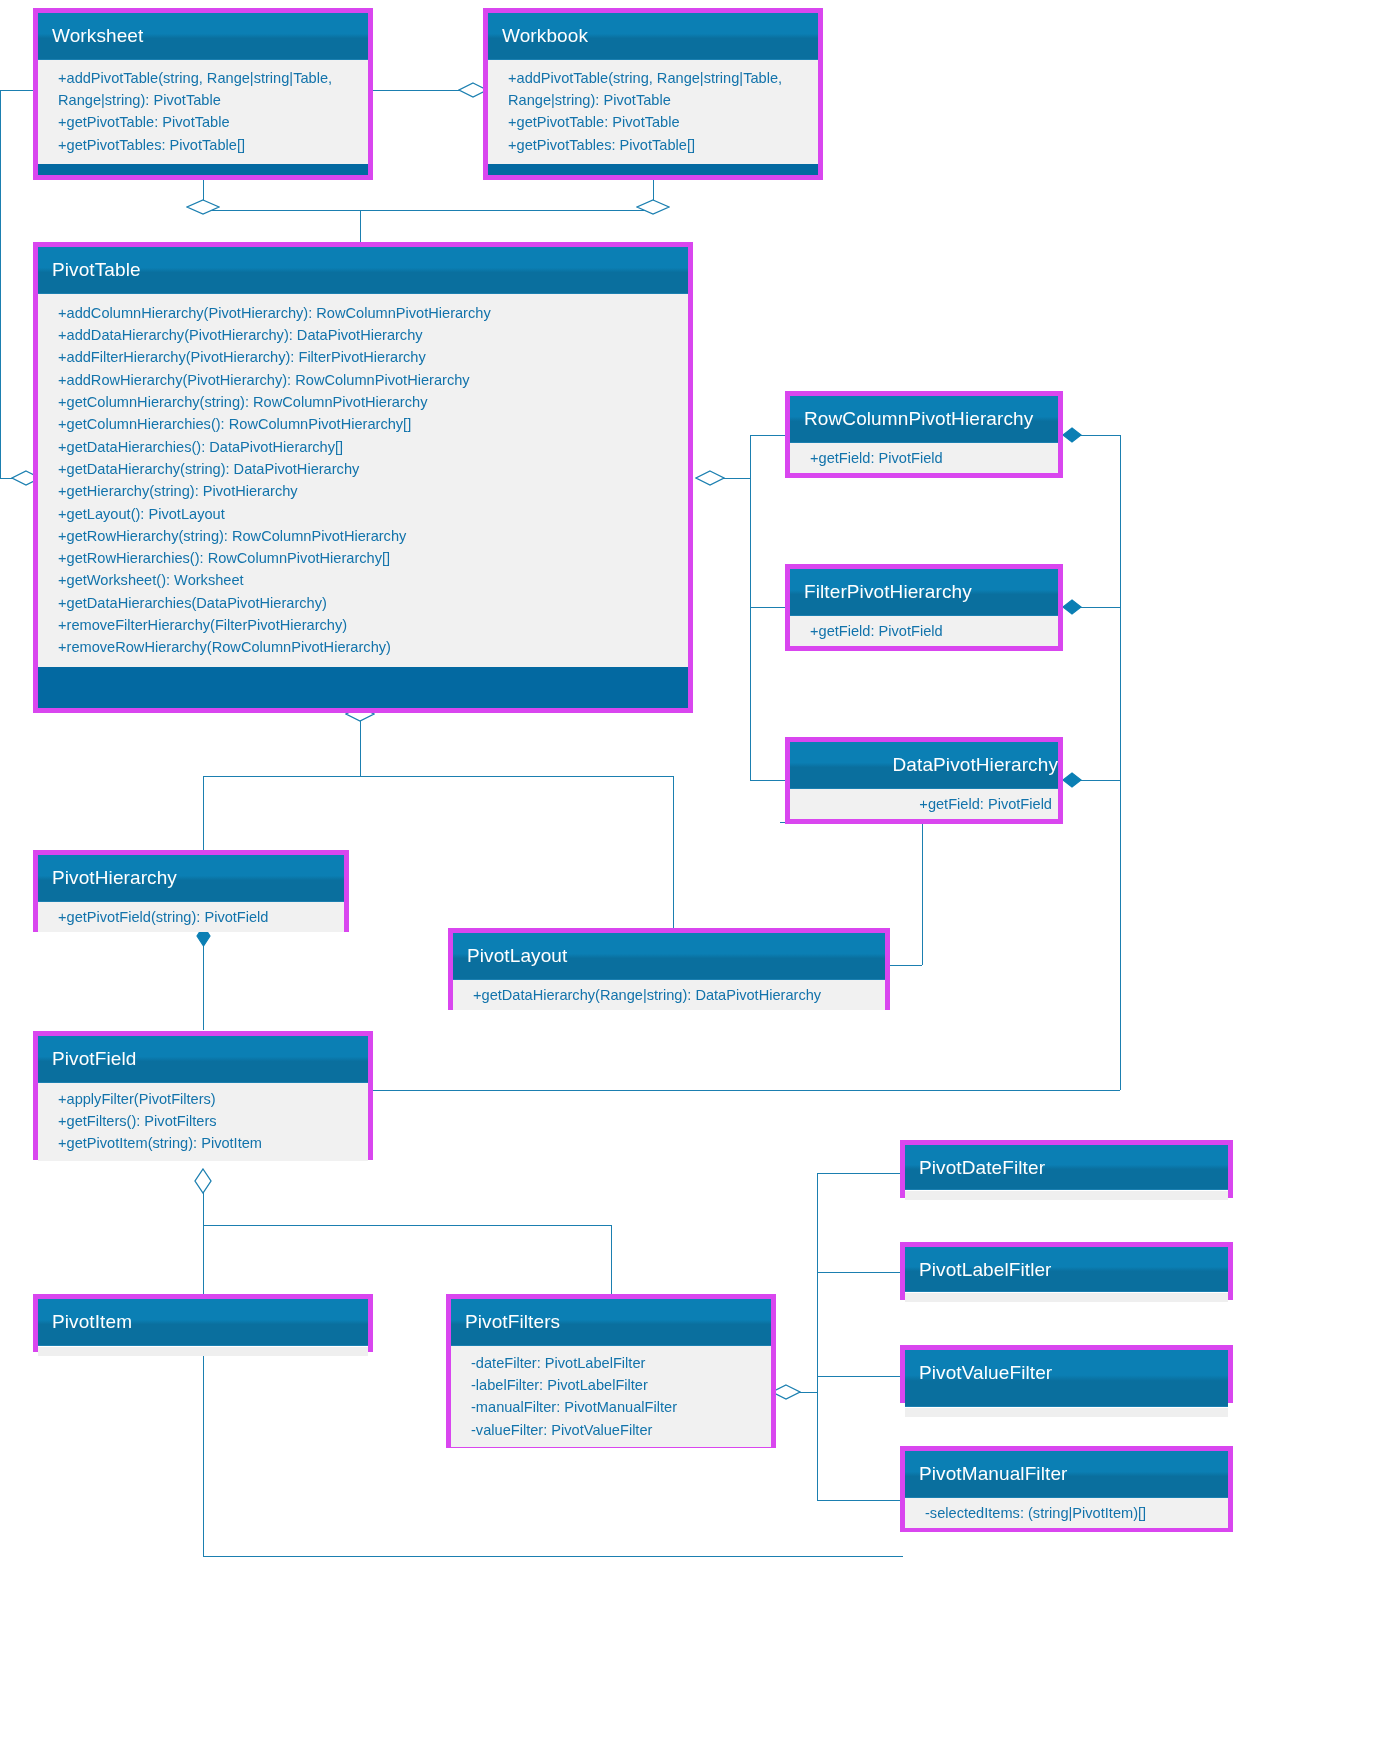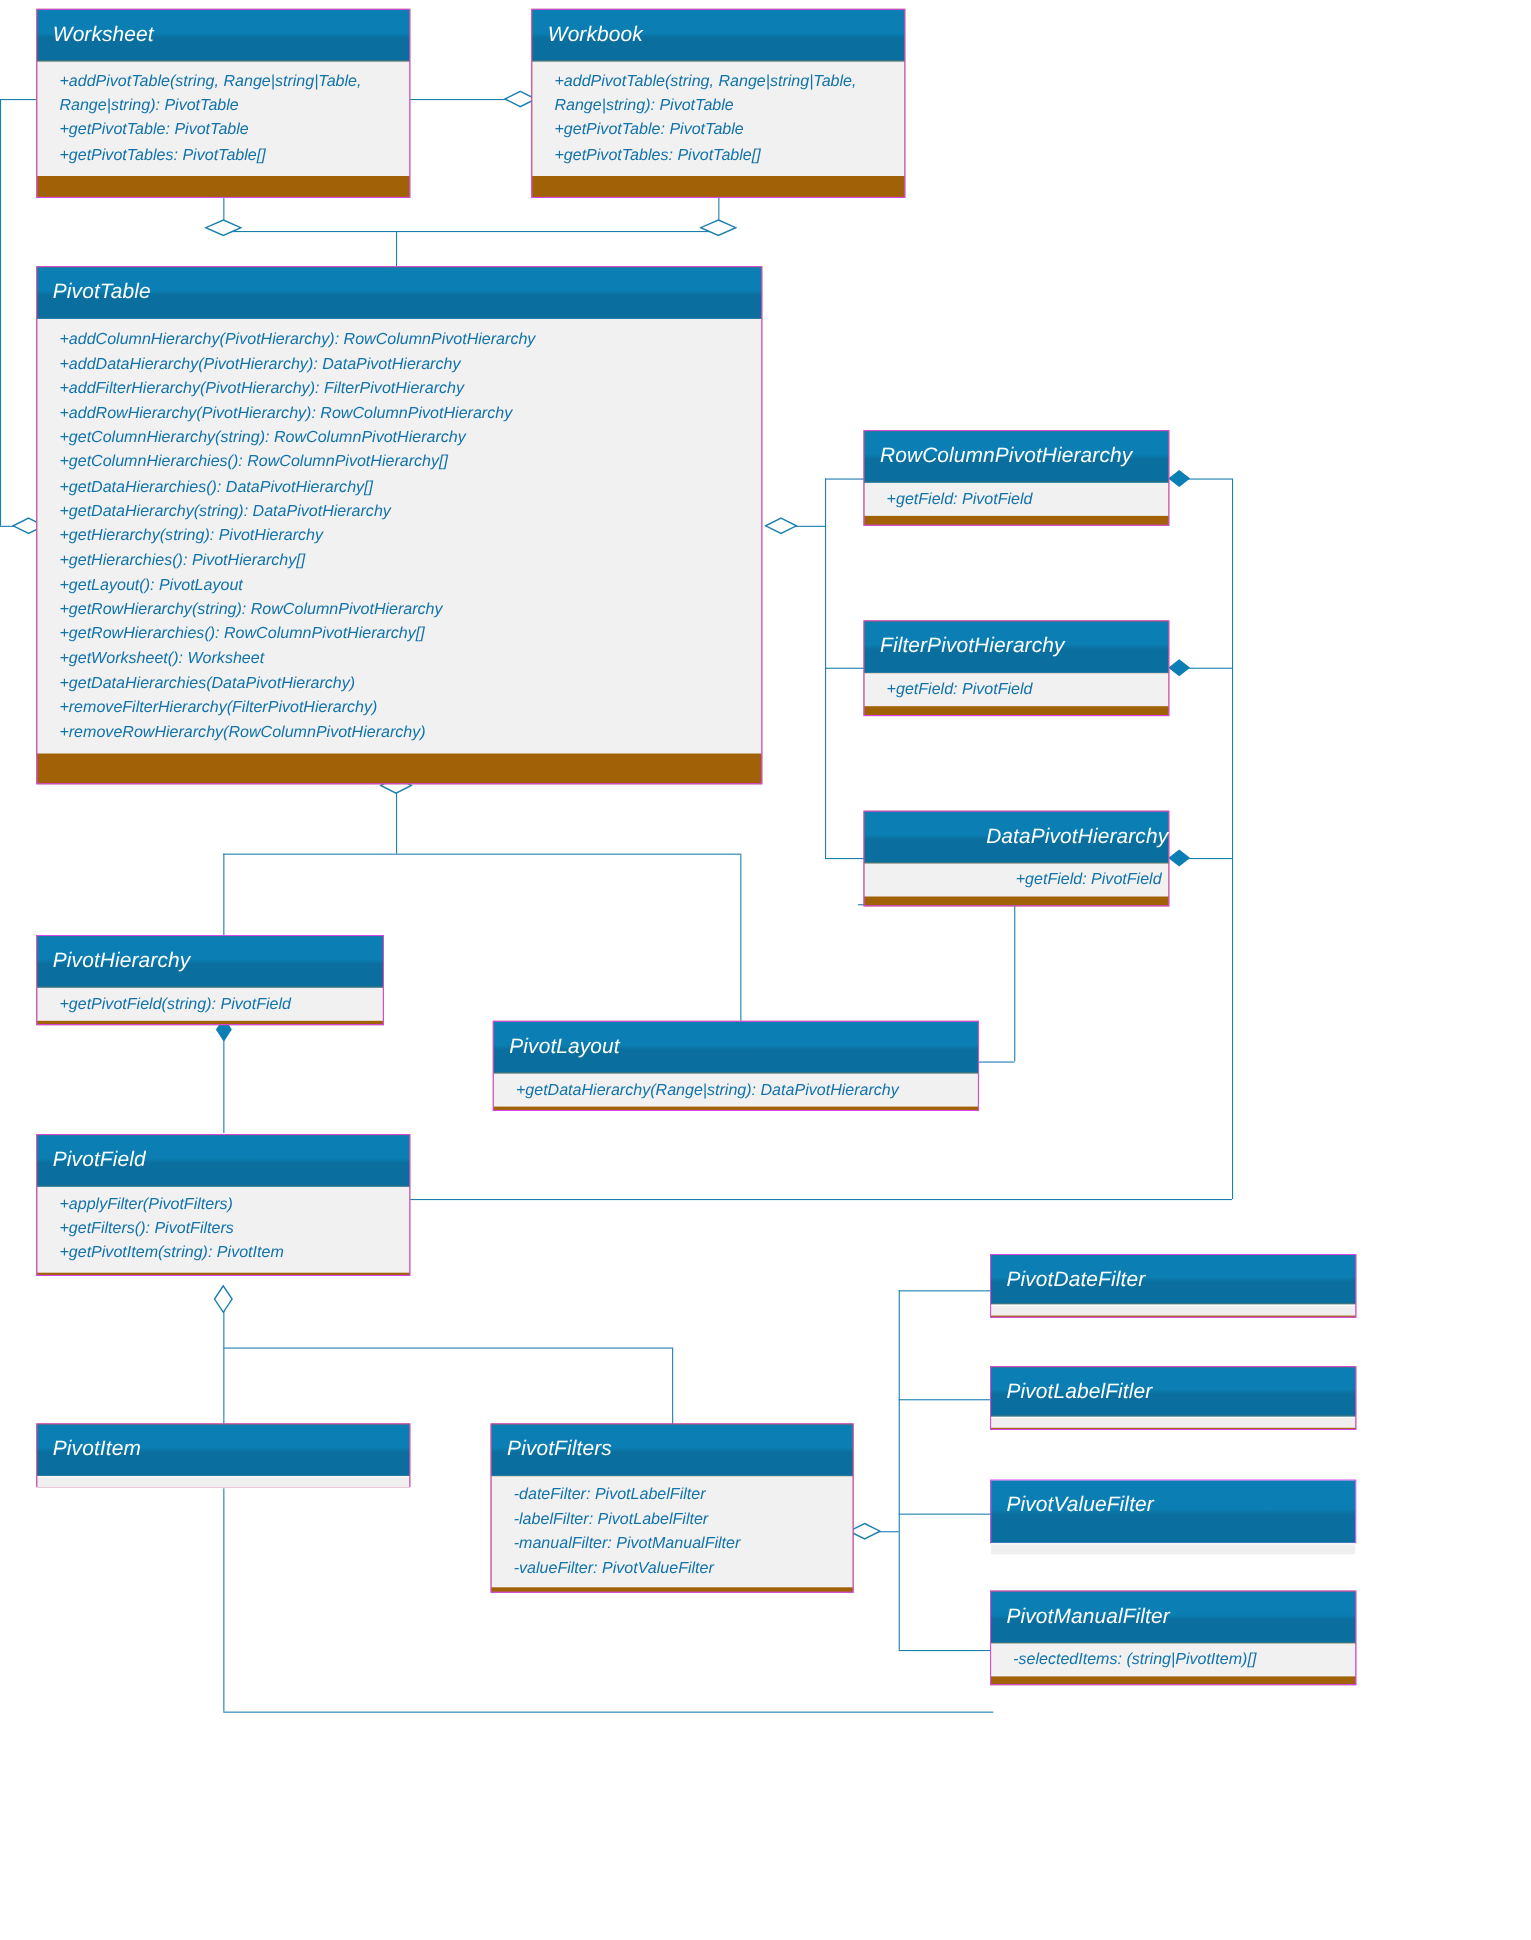--- a/index.html
+++ b/index.html
@@ -1,19 +1,19 @@
 <!DOCTYPE html>
 <html><head>
 <meta charset="utf-8">
 <style>
   html,body{margin:0;padding:0;background:#ffffff;}
   body{font-family:"Liberation Sans",sans-serif;}
   #canvas{position:relative;width:1392px;height:1764px;background:#ffffff;overflow:hidden;}
 
-  .uml-class{position:absolute;box-sizing:border-box;border:1px solid #d946ef;background:#a16207;font-style:italic;}
+  .uml-class{position:absolute;box-sizing:border-box;border:5px solid #d946ef;background:#0369a1;}
   .uml-header{
     box-sizing:border-box;
     background:linear-gradient(to bottom,#0b7fb4 0%,#0b7fb4 45%,#0a6f9e 55%,#0a6f9e 100%);
     color:#ffffff;
     font-size:19px;
     line-height:1.1;
     padding:13px 0 12px 14px;
     letter-spacing:.1px;
     white-space:nowrap;
     border-bottom:1px solid #1b7fb0;
@@ -175,21 +175,20 @@
     <div class="uml-body" style="padding-top:8px;">
       <div class="m">+addColumnHierarchy(PivotHierarchy): RowColumnPivotHierarchy</div>
       <div class="m">+addDataHierarchy(PivotHierarchy): DataPivotHierarchy</div>
       <div class="m">+addFilterHierarchy(PivotHierarchy): FilterPivotHierarchy</div>
       <div class="m">+addRowHierarchy(PivotHierarchy): RowColumnPivotHierarchy</div>
       <div class="m">+getColumnHierarchy(string): RowColumnPivotHierarchy</div>
       <div class="m">+getColumnHierarchies(): RowColumnPivotHierarchy[]</div>
       <div class="m">+getDataHierarchies(): DataPivotHierarchy[]</div>
       <div class="m">+getDataHierarchy(string): DataPivotHierarchy</div>
       <div class="m">+getHierarchy(string): PivotHierarchy</div>
-      <div class="m">+getHierarchies(): PivotHierarchy[]</div>
       <div class="m">+getLayout(): PivotLayout</div>
       <div class="m">+getRowHierarchy(string): RowColumnPivotHierarchy</div>
       <div class="m">+getRowHierarchies(): RowColumnPivotHierarchy[]</div>
       <div class="m">+getWorksheet(): Worksheet</div>
       <div class="m">+getDataHierarchies(DataPivotHierarchy)</div>
       <div class="m">+removeFilterHierarchy(FilterPivotHierarchy)</div>
       <div class="m">+removeRowHierarchy(RowColumnPivotHierarchy)</div>
     </div>
   </div>
 

